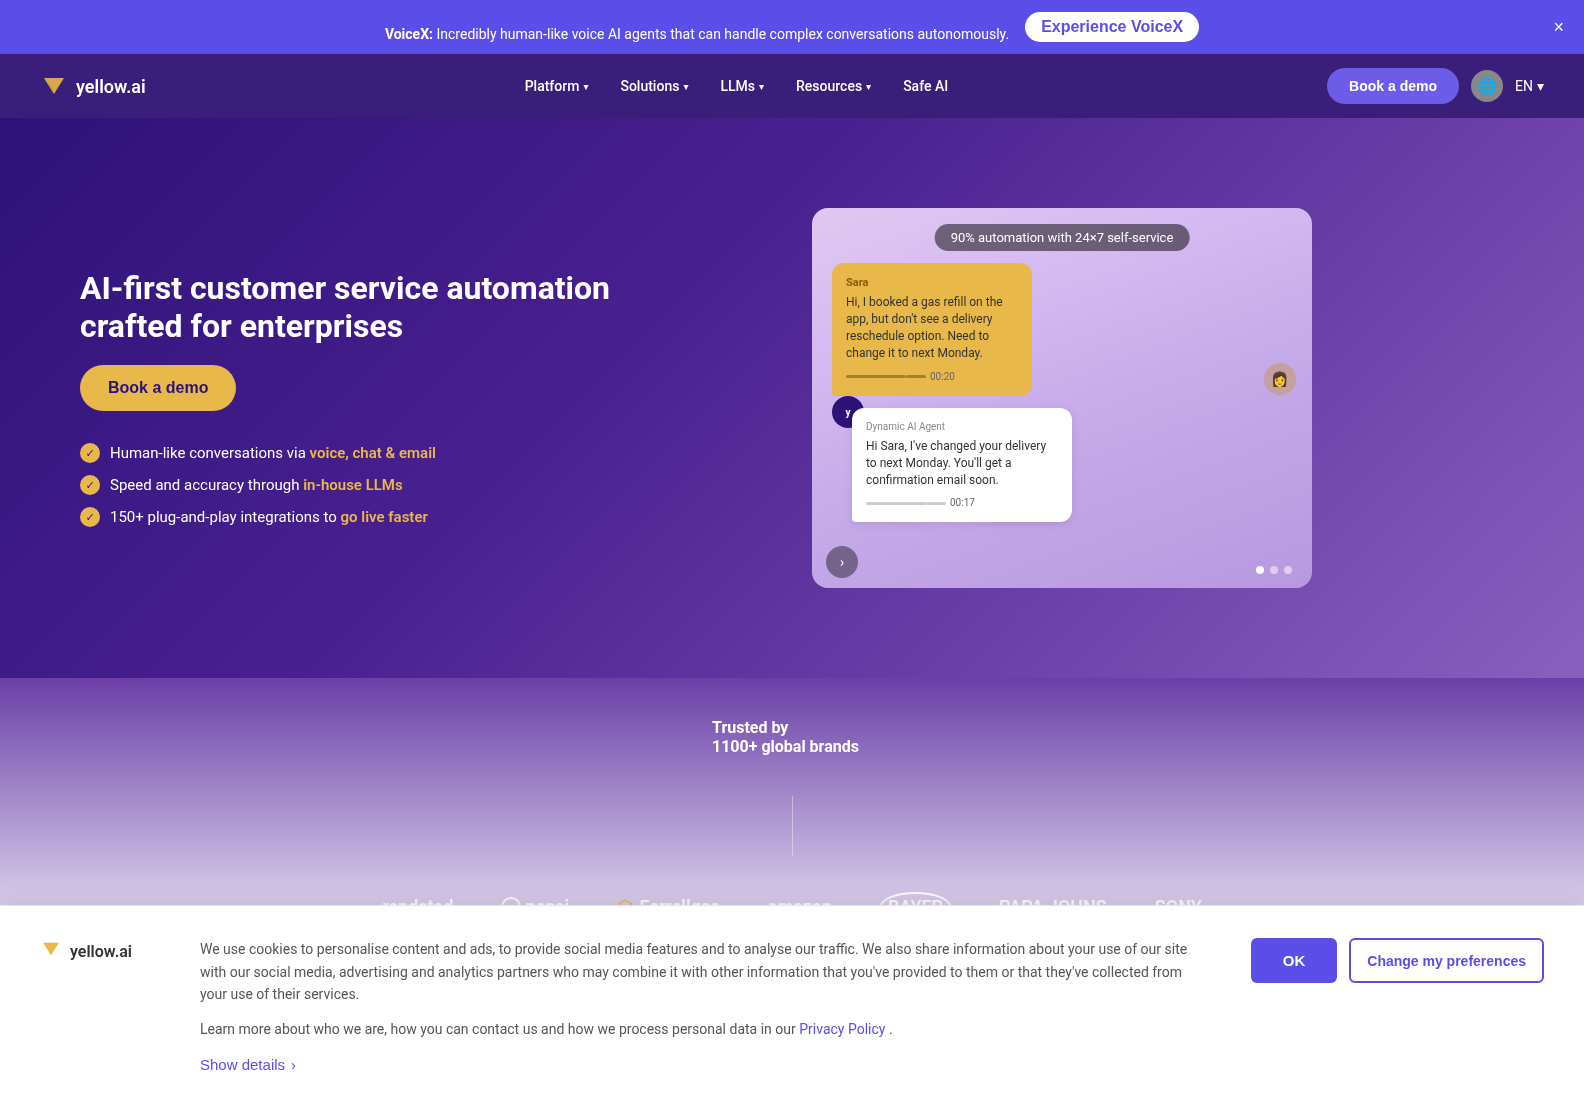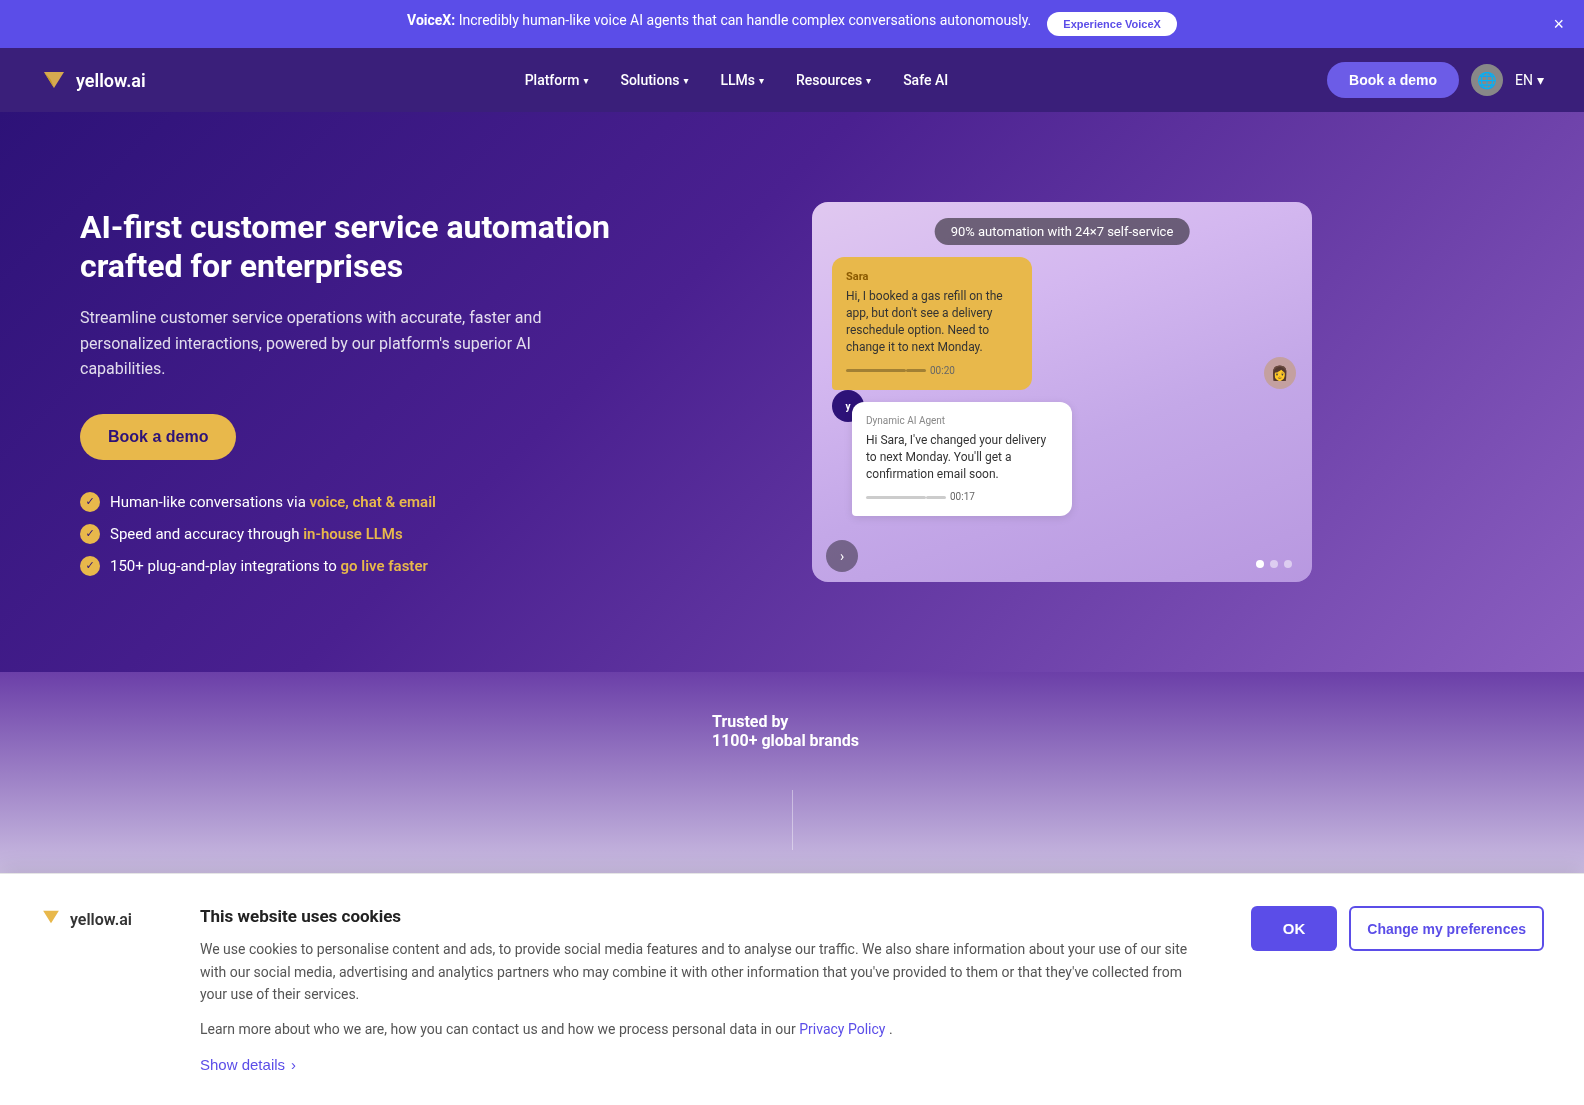--- a/index.html
+++ b/index.html
@@ -7,31 +7,31 @@
 
     
     .top-banner {
       background: #5b4de8;
       color: white;
       text-align: center;
       padding: 12px 40px;
       font-size: 14px;
       position: relative;
       display: flex;
-      align-items: flex-start;
+      align-items: flex-end;
       justify-content: center;
       gap: 16px;
     }
     .experience-btn {
       background: white;
       color: #5b4de8;
       border: none;
       border-radius: 20px;
       padding: 6px 16px;
-      font-size: 11px;
+      font-size: 16px;
       font-weight: 600;
       cursor: pointer;
       white-space: nowrap;
     }
     .banner-close {
       position: absolute;
       right: 20px;
       top: 50%;
       transform: translateY(-50%);
       background: none;
@@ -530,21 +530,20 @@
     <div class="nav-lang">
       <span>EN</span>
       <span>▾</span>
     </div>
   </div>
 </nav>
 
 <section class="hero">
   <div class="hero-content">
     <h1 class="hero-title">AI-first customer service automation crafted for enterprises</h1>
-    <p class="hero-subtitle">Streamline customer service operations with accurate, faster and personalized interactions, powered by our platform's superior AI capabilities.</p>
     <button class="hero-book-btn">Book a demo</button>
     <div class="hero-features">
       <div class="hero-feature">
         <div class="feature-check">✓</div>
         <span>
           <span>Human-like conversations via </span><span class="feature-highlight">voice, chat &amp; email</span>
         </span>
       </div>
       <div class="hero-feature">
         <div class="feature-check">✓</div>
@@ -643,21 +642,20 @@
     <div class="cookie-logo">
       <span class="cookie-logo-y">
         <svg width="22" height="22" viewBox="0 0 28 28">
           <path d="M4 6L14 22L24 6H4Z" fill="#e8b84b"></path>
         </svg>
       </span>
       <span>yellow.ai</span>
     </div>
   </div>
   <div class="cookie-content">
-    <div class="cookie-title">This website uses cookies</div>
     <p class="cookie-text">We use cookies to personalise content and ads, to provide social media features and to analyse our traffic. We also share information about your use of our site with our social media, advertising and analytics partners who may combine it with other information that you've provided to them or that they've collected from your use of their services.</p>
     <p class="cookie-text-2">
       <span>Learn more about who we are, how you can contact us and how we process personal data in our</span>
       <a href="#" class="privacy-link">Privacy Policy</a>
       <span>.</span>
     </p>
     <button class="show-details-btn">
       <span>Show details</span>
       <span>›</span>
     </button>

